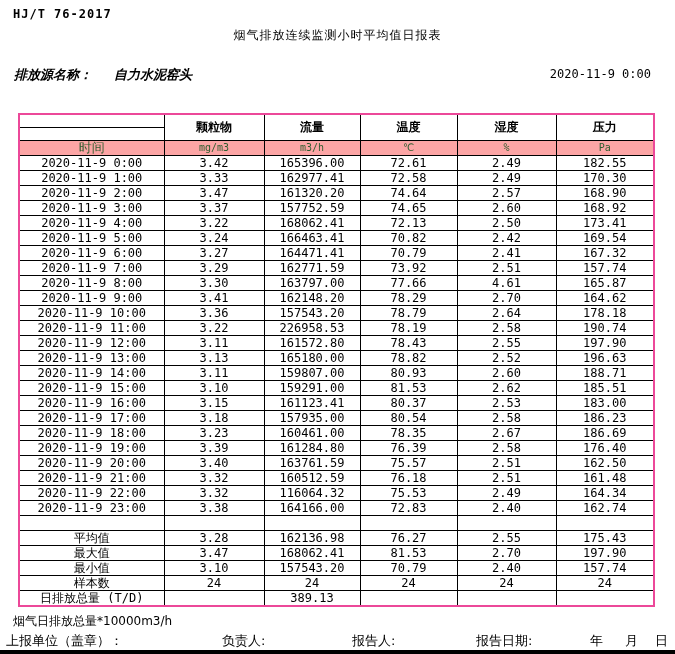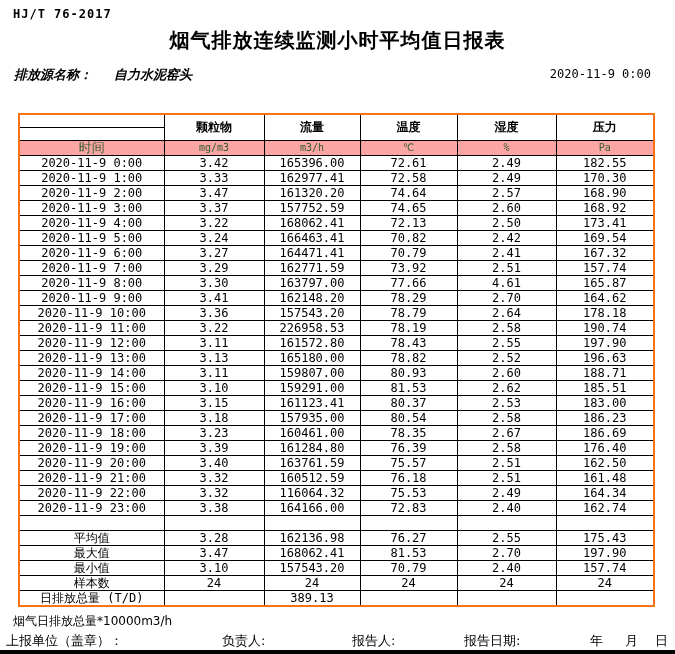--- a/index.html
+++ b/index.html
@@ -12,38 +12,38 @@
     overflow:hidden;
   }
   .std {
     position:absolute; left:13px; top:7px;
     font-size:12px; font-weight:bold;
     font-family:"DejaVu Sans Mono","DejaVu Sans",monospace;
     letter-spacing:1px;
   }
   .title {
     position:absolute; top:27px; left:0; width:100%;
-    text-align:center; font-size:20px; font-weight:bold;
+    text-align:center; font-size:12px; font-weight:normal;
     letter-spacing:1px;
   }
   .source-line {
     position:absolute; left:14px; top:66px;
     font-size:13px; font-weight:bold;font-style:italic;
   }
   .source-line .src-name { margin-left:22px; }
   .datetime {
     position:absolute; right:24px; top:67px;
     font-size:12px;
     font-family:"DejaVu Sans Mono","DejaVu Sans",monospace;
   }
   table.report {
     position:absolute; left:18px; top:113px;
     width:635px;
     border-collapse:collapse; table-layout:fixed;
-    border:2px solid #f97316;
+    border:2px solid #ec4899;
   }
   table.report td {
     border:1px solid #000;
     text-align:center; vertical-align:middle;
     height:15px; padding:0;
     font-size:12px; line-height:14px;
     white-space:nowrap; overflow:hidden;
     font-family:"DejaVu Sans Mono","DejaVu Sans",monospace;
   }
   tr.hrow td { height:13px; }
@@ -66,21 +66,21 @@
     font-size:12px;
   }
   .sign-line {
     position:absolute; left:0; top:632px; width:675px;
     font-size:13px;
   }
   .sign-line span { position:absolute; white-space:nowrap; }
   .lbl-unit { left:6px; }
   .lbl-resp { left:222px; }
   .lbl-rept { left:352px; }
-  .lbl-date { left:464px; }
+  .lbl-date { left:476px; }
   .lbl-year { left:590px; }
   .lbl-month { left:625px; }
   .lbl-day { left:655px; }
   .bottom-bar {
     position:absolute; left:0; bottom:0;
     width:675px; height:4px; background:#000;
   }
 </style>
 </head>
 <body>

